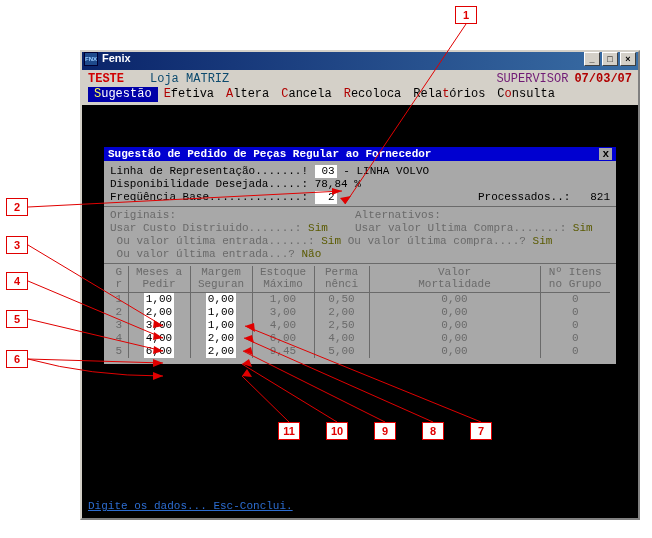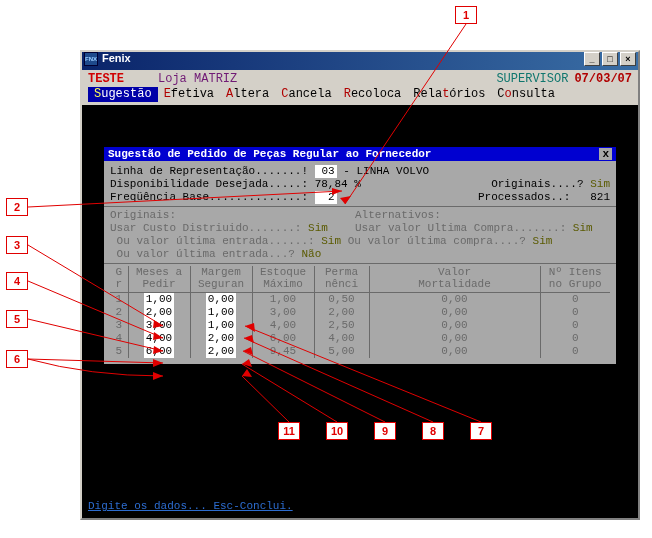--- a/index.html
+++ b/index.html
@@ -79,22 +79,22 @@
     padding: 2px 6px 3px;
     font-family: "MS Sans Serif", "Courier New", monospace;
     font-size: 12px;
     line-height: 15px;
     white-space: nowrap;
   }
   .menubar .row { display:flex; gap:0; }
   .mi { padding: 0 6px; color:#000; }
   .mi .hot { color:#b00000; }
   .teste { color:#d00000; font-weight:bold; padding-right:10px; }
-  .loja { color:#701a75; margin-left:24px; }
-  .sup { color:#0f766e; margin-left:auto; padding-right:6px;}
+  .loja { color:#0c4a6e; margin-left:16px; }
+  .sup { color:#701a75; margin-left:auto; padding-right:6px;}
   .date { color:#b00000; font-weight:bold; }
   .mi.sel { background:#0000a8; color:#fff; }
   .mi.sel .hot { color:#ffff55; }
   .terminal {
     flex:1;
     background:#000;
     position:relative;
     color:#a8a8a8;
     padding:6px 4px;
   }
@@ -216,21 +216,20 @@
       </div>
       <div class="panel-body">
         <div>
           <span class="lbl">Linha de Representação.......!</span>
           <span class="white">03</span>
           <span>- LINHA VOLVO</span>
         </div>
         <div style="display:flex">
           <span class="lbl">Disponibilidade Desejada.....:</span>&nbsp;
           <span>78,84 %</span>
-          <span style="margin-left:auto"><span class="lbl">Originais....?</span> <span class="yel">Sim</span></span>
         </div>
         <div style="display:flex">
           <span class="lbl">Freqüência Base..............:</span>&nbsp;
           <span class="white">2</span>
           <span style="margin-left:auto"><span class="lbl">Processados..:</span>&nbsp;&nbsp;&nbsp;<span>821</span></span>
         </div>
         <div class="hr"></div>
         <div style="display:flex">
           <span class="muted" style="width:49%">Originais:</span>
           <span class="muted">Alternativos:</span>

